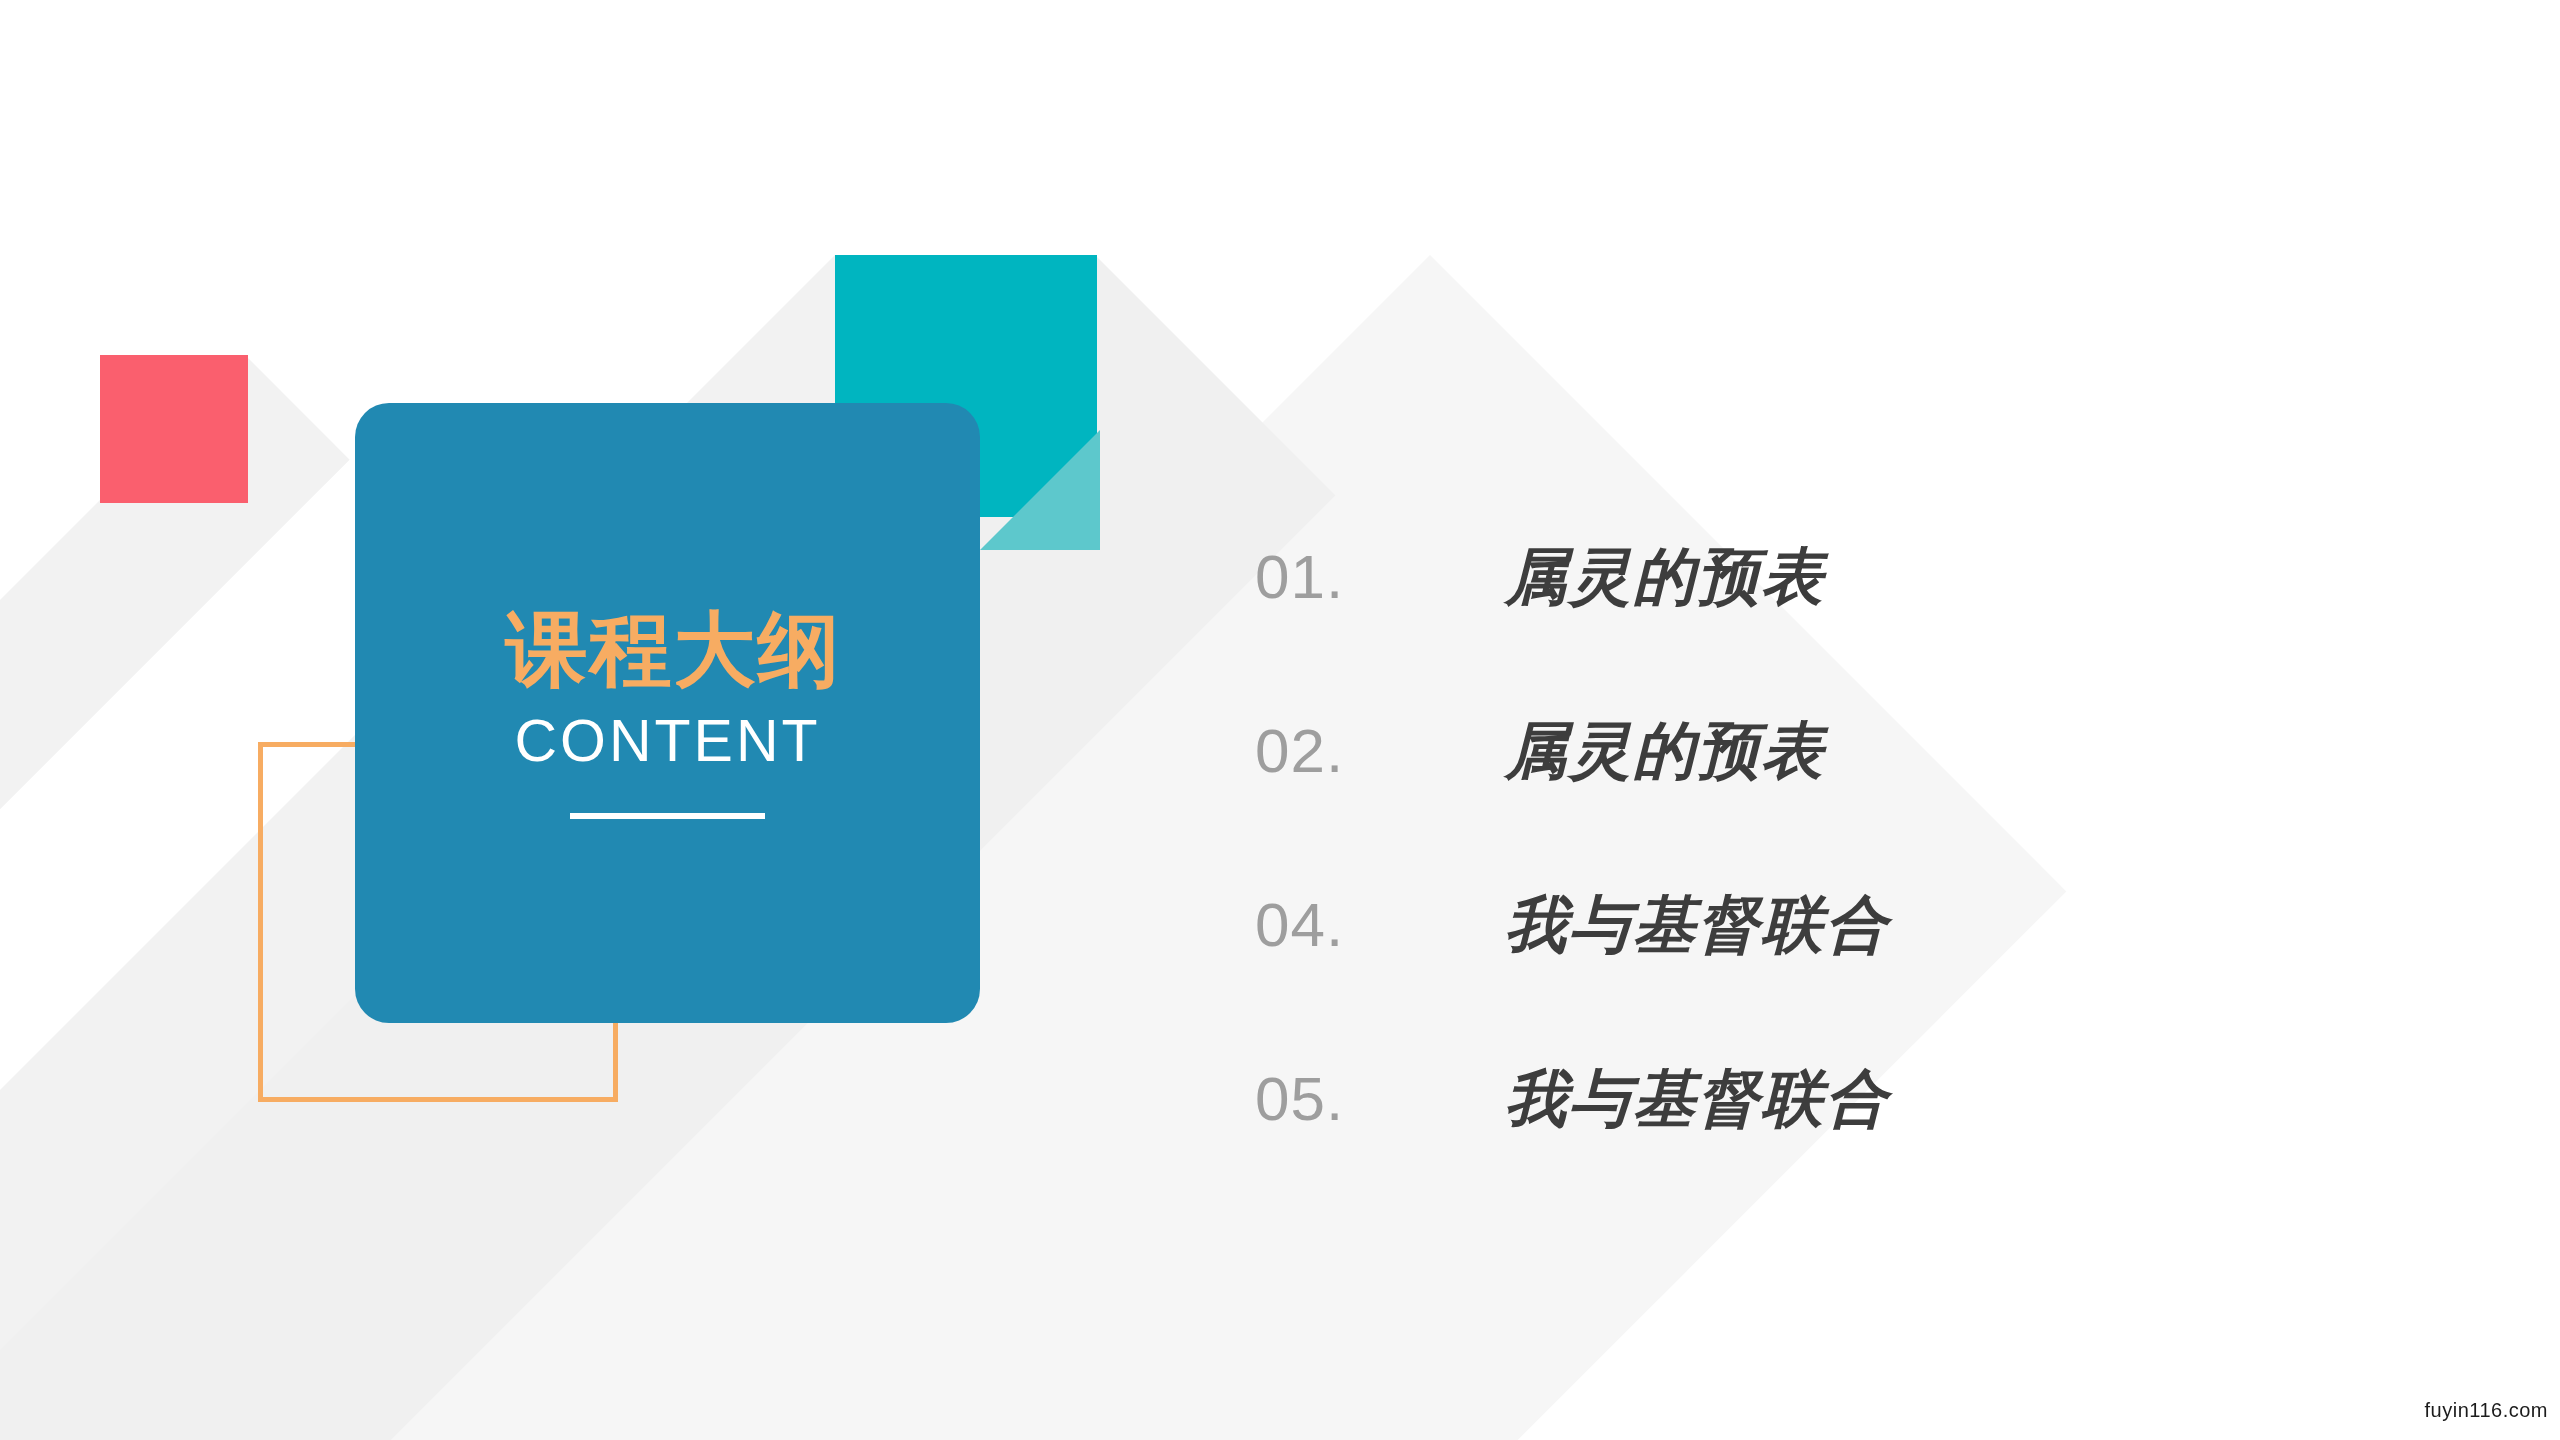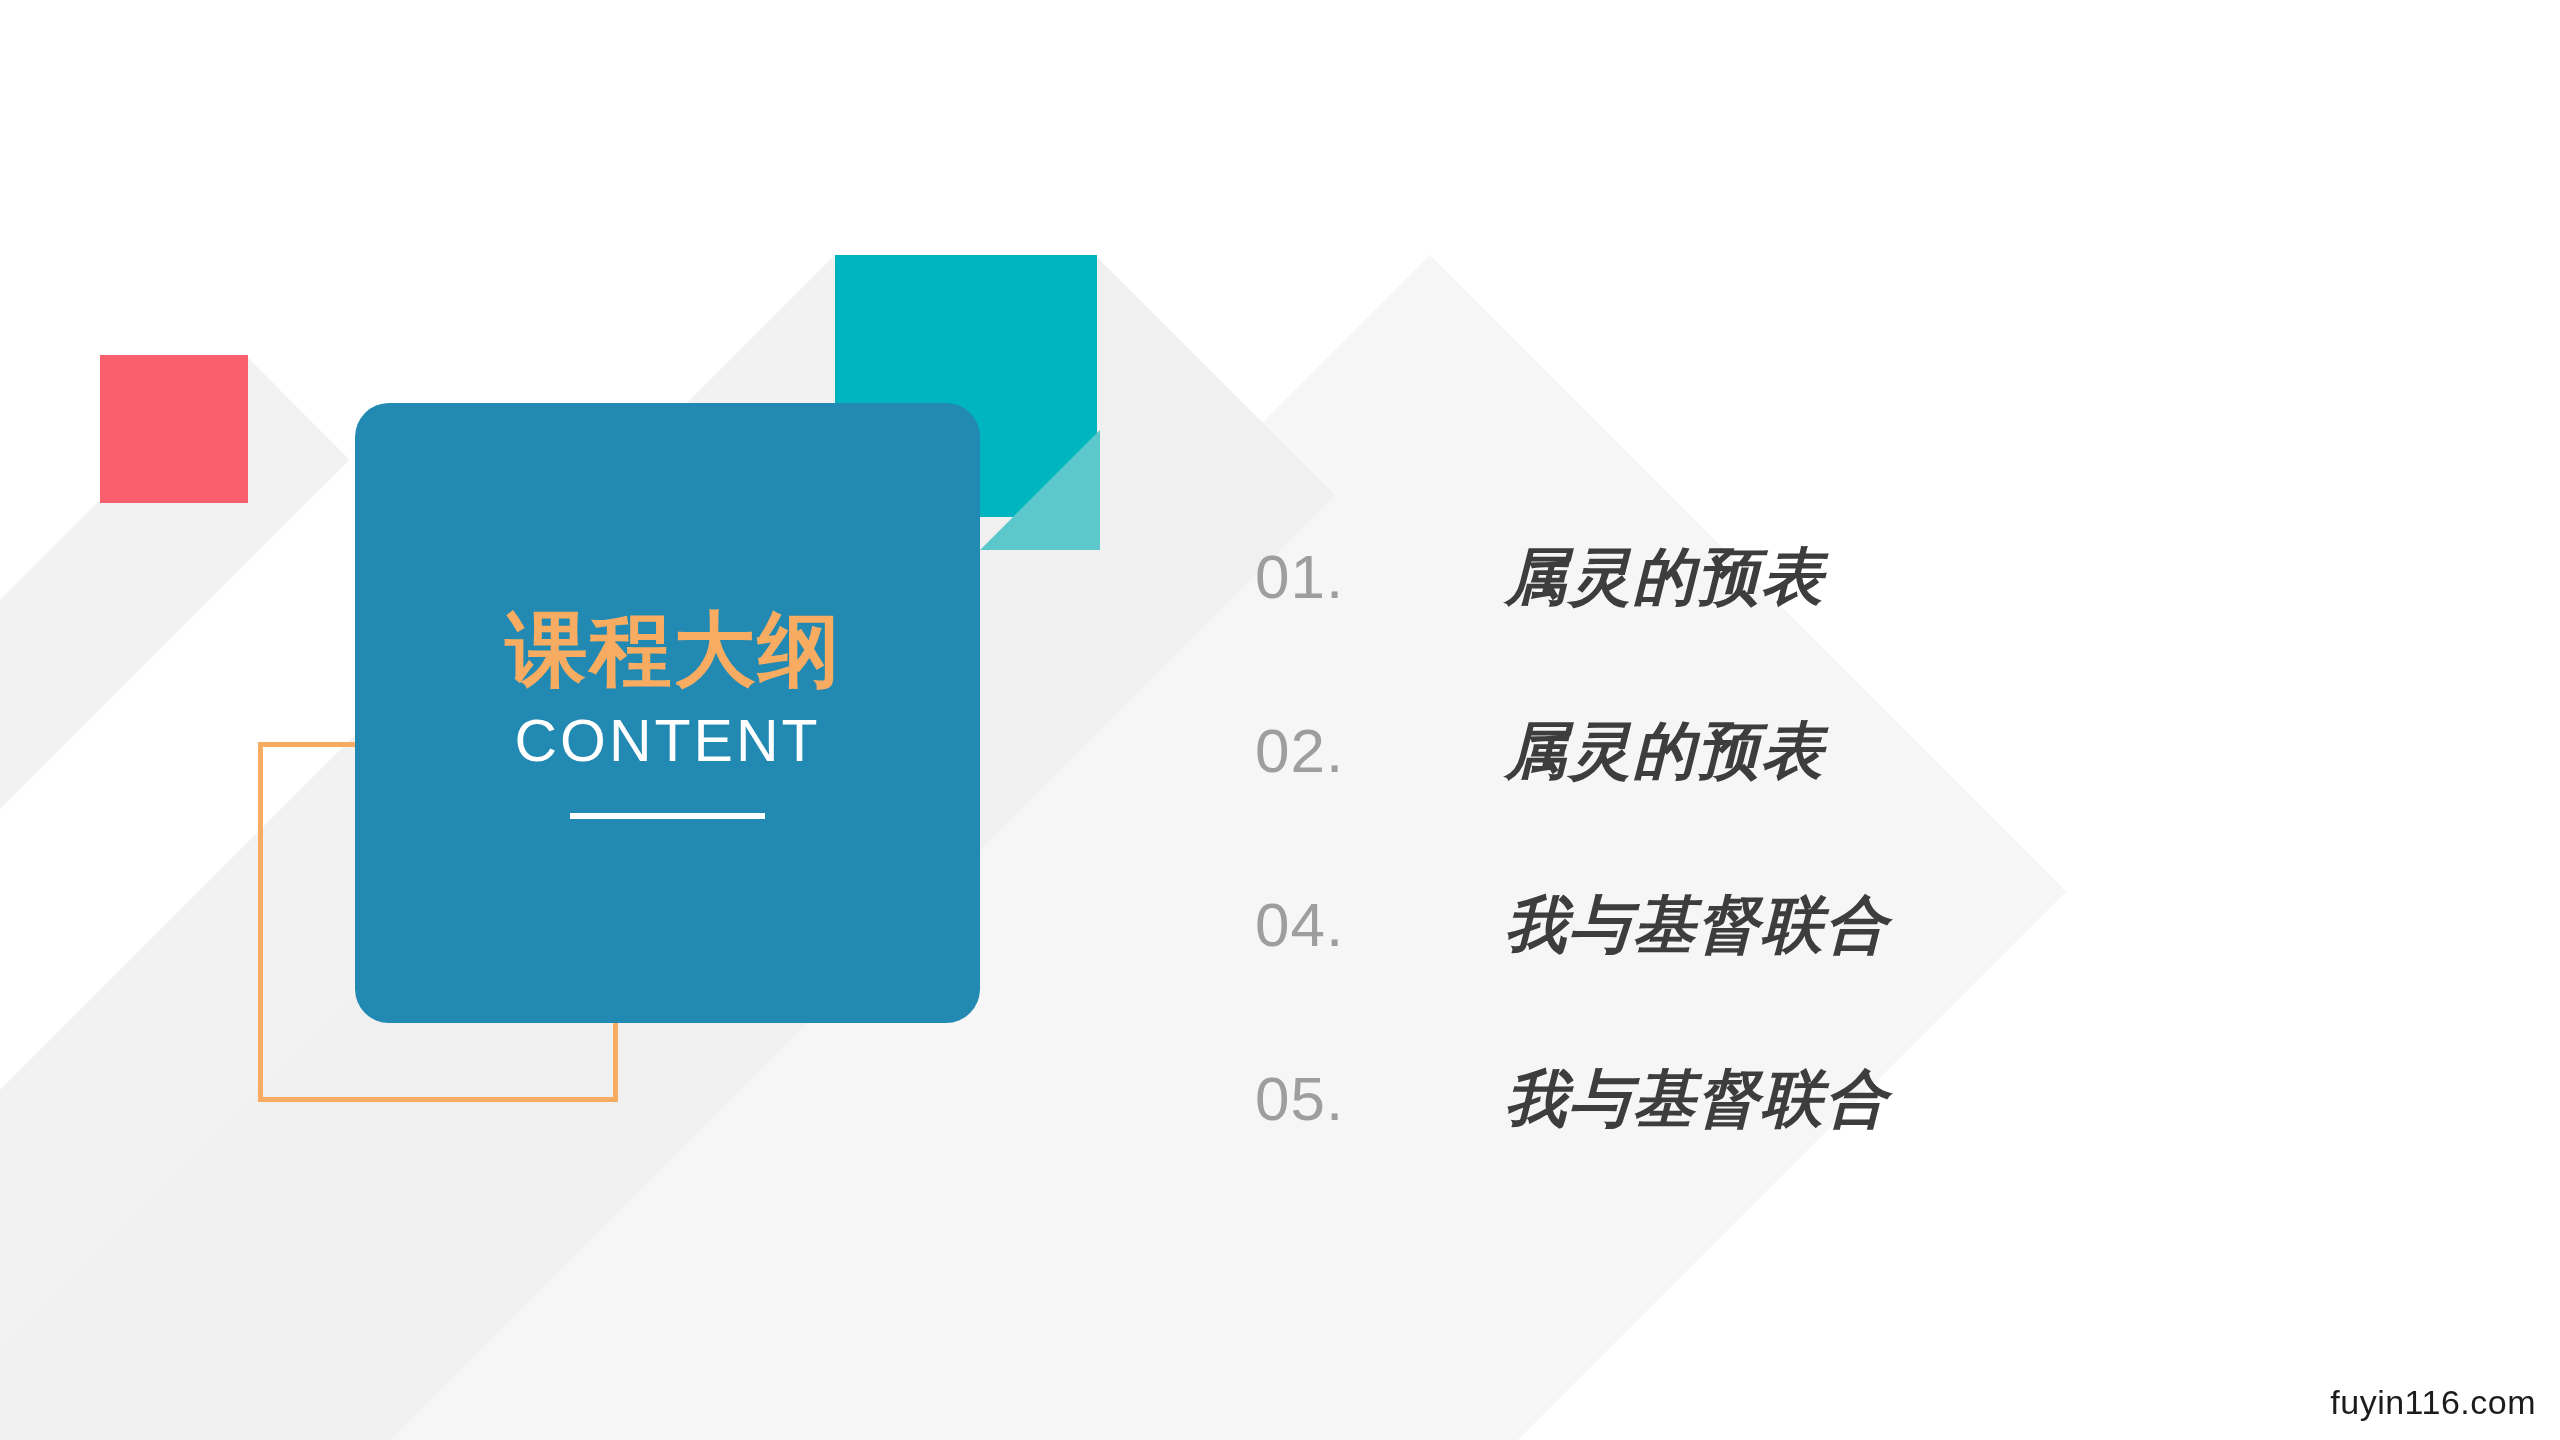--- a/index.html
+++ b/index.html
@@ -174,24 +174,24 @@
     font-weight: bold;
     letter-spacing: 2px;
     line-height: 1;
     white-space: nowrap;
     font-style: italic;
   }
 
   
   #watermark {
     position: absolute;
-    right: 24px;
+    right: 12px;
     bottom: 18px;
     color: #1c1c1c;
-    font-size: 34px;
+    font-size: 20px;
     letter-spacing: 0.5px;
   }
 </style>
 </head>
 <body>
 
 <div id="slide">
 
   <div class="shadow-band" id="band-wide"></div>
   <div class="shadow-band" id="band-main2"></div>

